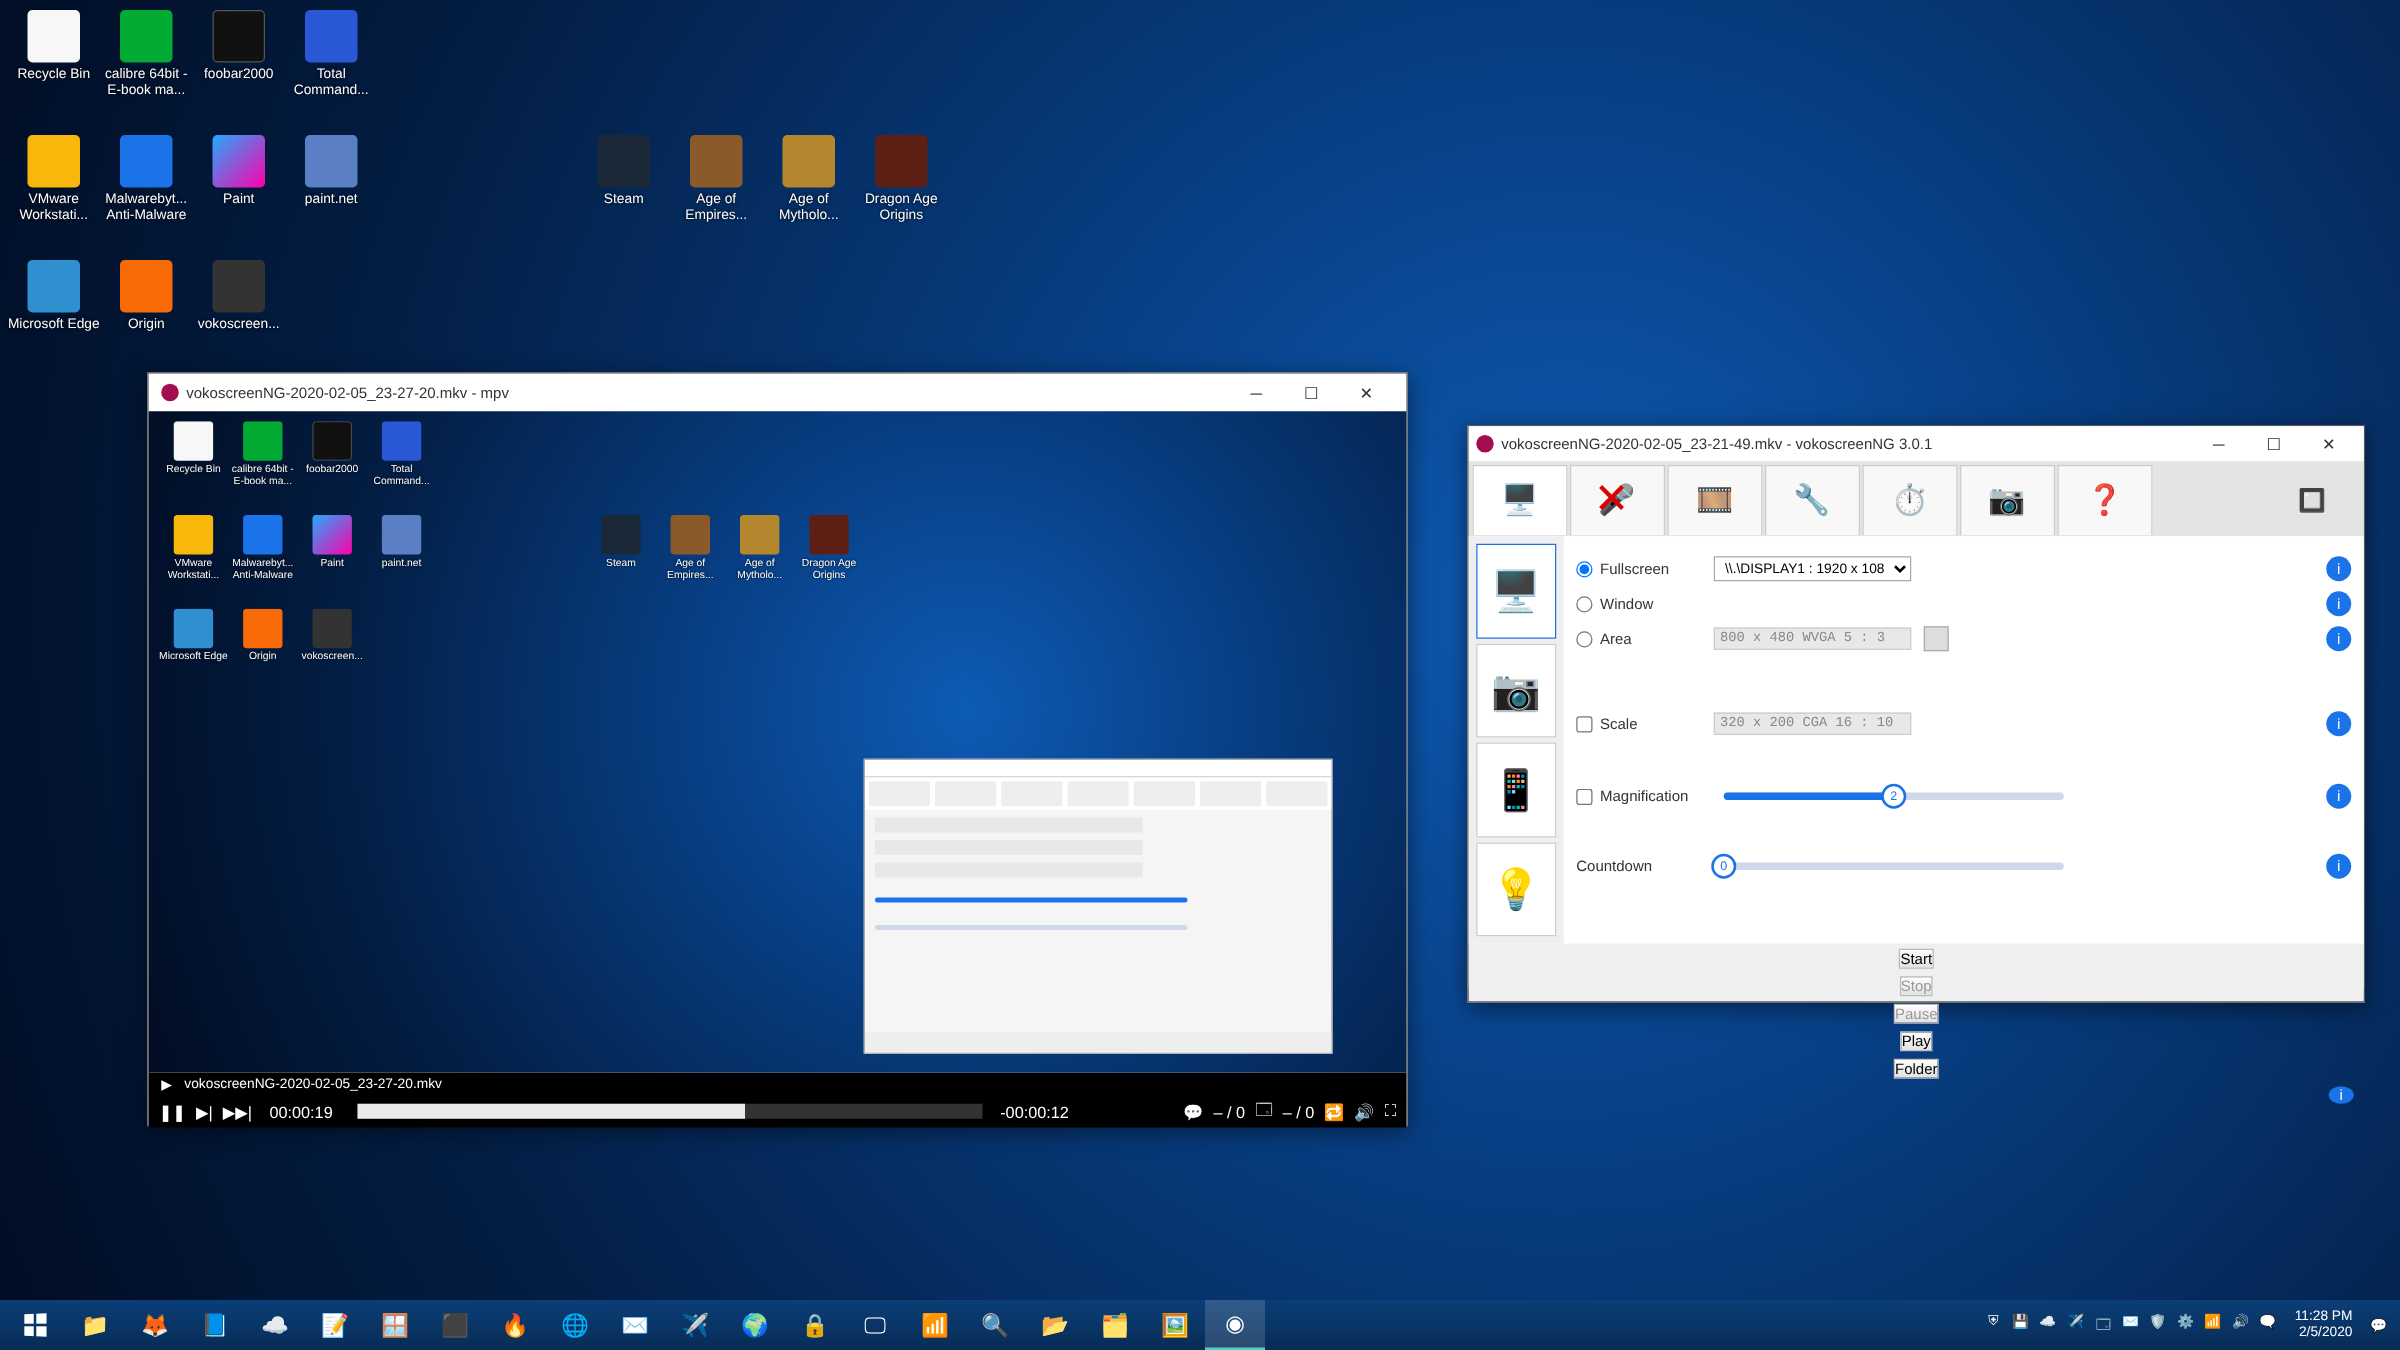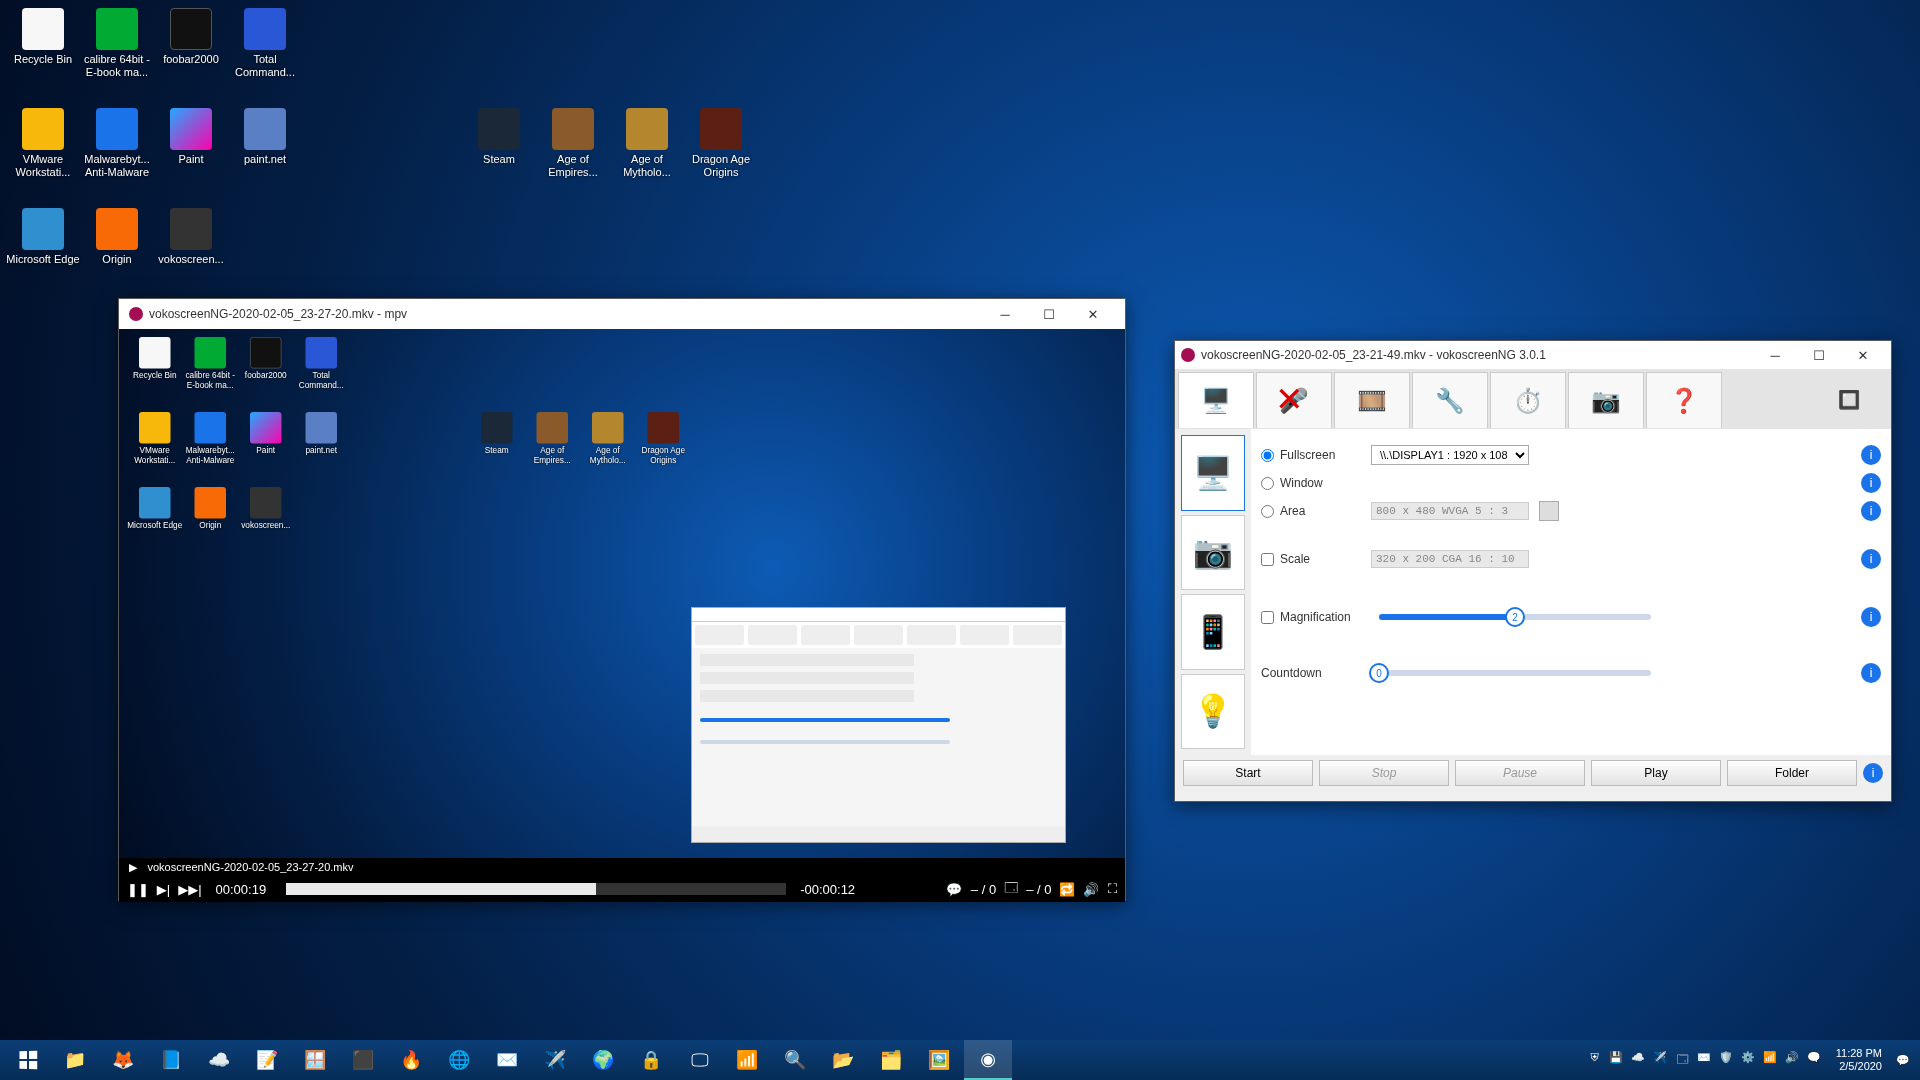--- a/index.html
+++ b/index.html
@@ -64,23 +64,23 @@
 .row label { display: flex; align-items: center; gap: 6px; min-width: 100px; }
 select, .fake-select { font-size: 11px; padding: 2px 4px; width: 158px; border:1px solid #aaa; background:#fff; }
 .fake-select.disabled { background:#e8e8e8; color:#888; border-color:#ccc;font-family:Liberation Mono, monospace; }
 .slider { position: relative; height: 6px; width: 272px; background: #cfd8e8; border-radius: 3px; margin: 0 8px; }
 .sl-fill { position:absolute; left:0; top:0; bottom:0; background:#1a73e8; border-radius:3px; }
 .sl-thumb { position:absolute; top:-7px; width:20px; height:20px; border-radius:50%; background:#fff; border:2px solid #1a73e8; font-size:10px; display:flex; align-items:center; justify-content:center; color:#1a73e8; }
 .info-btn { width:20px; height:20px; border-radius:50%; background:#1a73e8; color:#fff; font-size:12px; display:flex; align-items:center; justify-content:center; cursor:pointer; margin-left:auto; }
 .voko-info { width: 164px; border-left: 1px solid #ddd; padding: 8px; font-size: 11px; }
 .voko-info h4 { text-align:center; font-weight:normal; margin-bottom:12px; font-size:11px; }
 .voko-info .kv { display:flex; justify-content:space-between; margin-bottom:3px; }
-.voko-buttons { height: 36px; display:flex; gap:6px; padding:4px 8px; background:#efefef; align-items:center; }
+.voko-buttons { height: 36px; display:flex; gap:6px; padding:4px 8px; background:#efefef; align-items:center;flex-direction:column; }
 .voko-btn { flex:1; height:26px; border:1px solid #bbb; background:linear-gradient(#fefefe,#e2e2e2); font-size:12px; cursor:pointer; }
-.voko-btn:disabled { color:#999;font-style:italic; }
+.voko-btn:disabled { color:#999; }
 .mag-btn { width: 20px; height:20px; background:#ddd; border:1px solid #aaa; cursor:pointer; }
 
 
 .taskbar { position: absolute; left: 0; right: 0; bottom: 0; height: 40px; background: linear-gradient(#0b3e77,#072c56); display: flex; align-items: center; padding: 0 4px; }
 .tb-item { width: 48px; height: 40px; display:flex; align-items:center; justify-content:center; font-size:18px; color:#fff; cursor:pointer; }
 .tb-item.active { background: rgba(255,255,255,.15); border-bottom:2px solid #5cc; }
 .tb-tray { margin-left:auto; display:flex; align-items:center; gap:6px; font-size:11px; color:#fff; padding-right:4px; }
 .tb-tray .ti { width:18px; text-align:center; cursor:pointer; }
 .clock { text-align:right; line-height:13px; margin:0 6px; }
 .start-btn { width:48px; height:40px; display:flex; align-items:center; justify-content:center; cursor:pointer; }
@@ -327,21 +327,21 @@
       </div>
       <div class="row">
         <label>
             <input type="radio" style="">
             <span>Area</span>
           </label>
         <div class="fake-select disabled">800 x 480 WVGA 5 : 3</div>
         <div class="mag-btn"></div>
         <span class="info-btn">i</span>
       </div>
-      <div class="row" style="margin-top:20px">
+      <div class="row" style="margin-top:40px">
         <label>
             <input type="checkbox" style="">
             <span>Scale</span>
           </label>
         <div class="fake-select disabled">320 x 200 CGA 16 : 10</div>
         <span class="info-btn">i</span>
       </div>
       <div class="row" style="margin-top:30px">
         <label>
             <input type="checkbox" style="">

